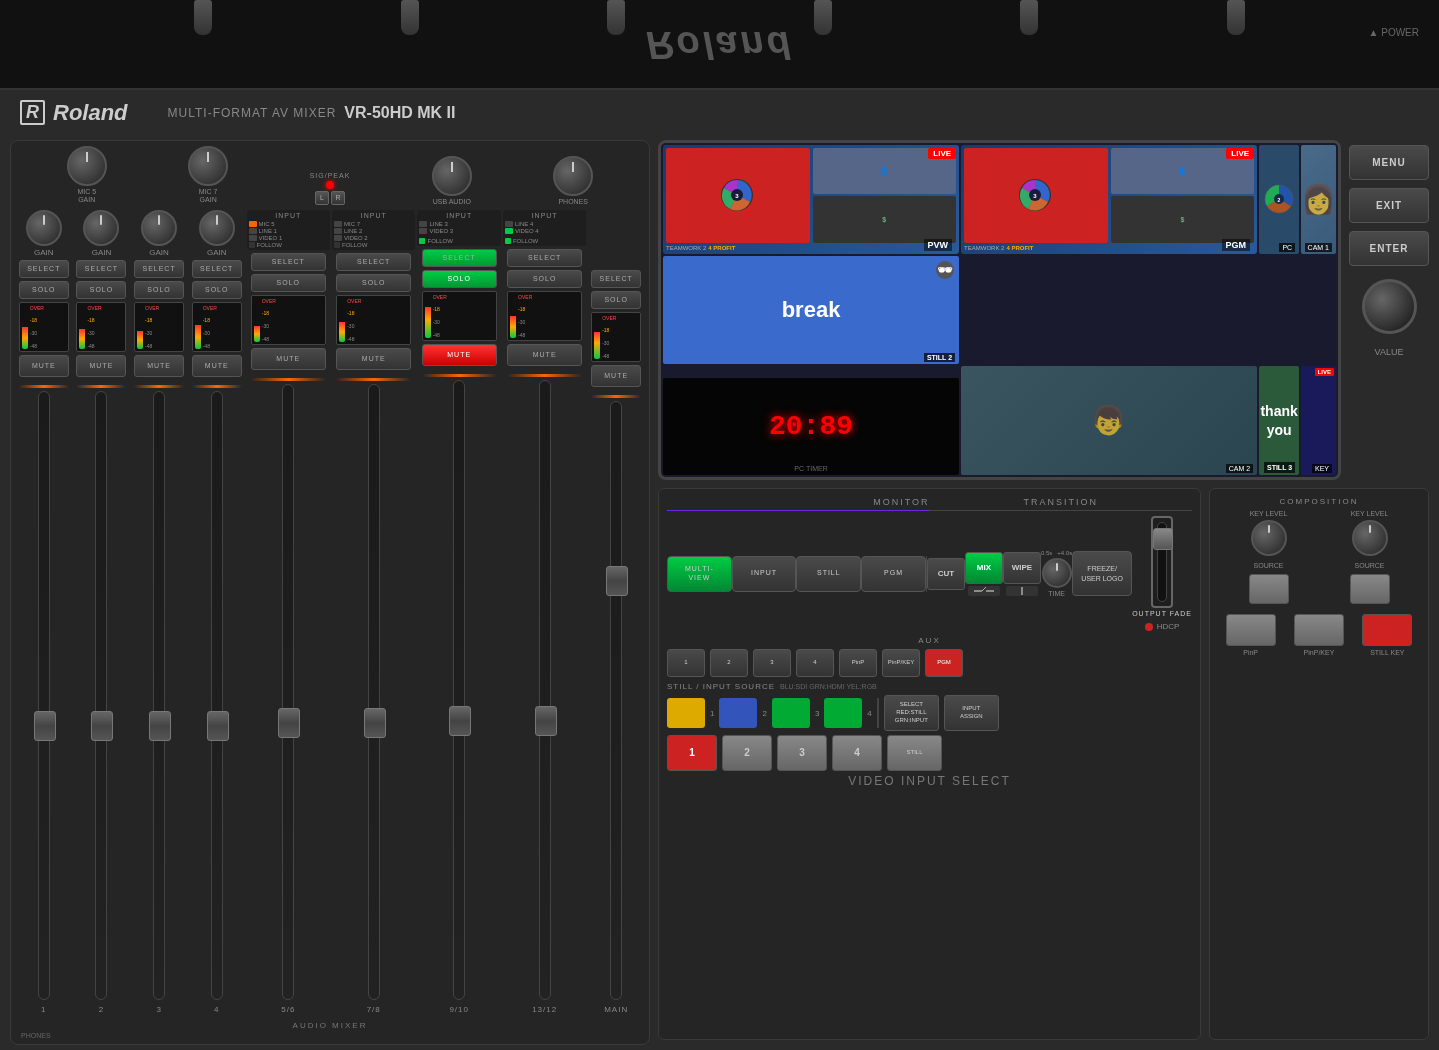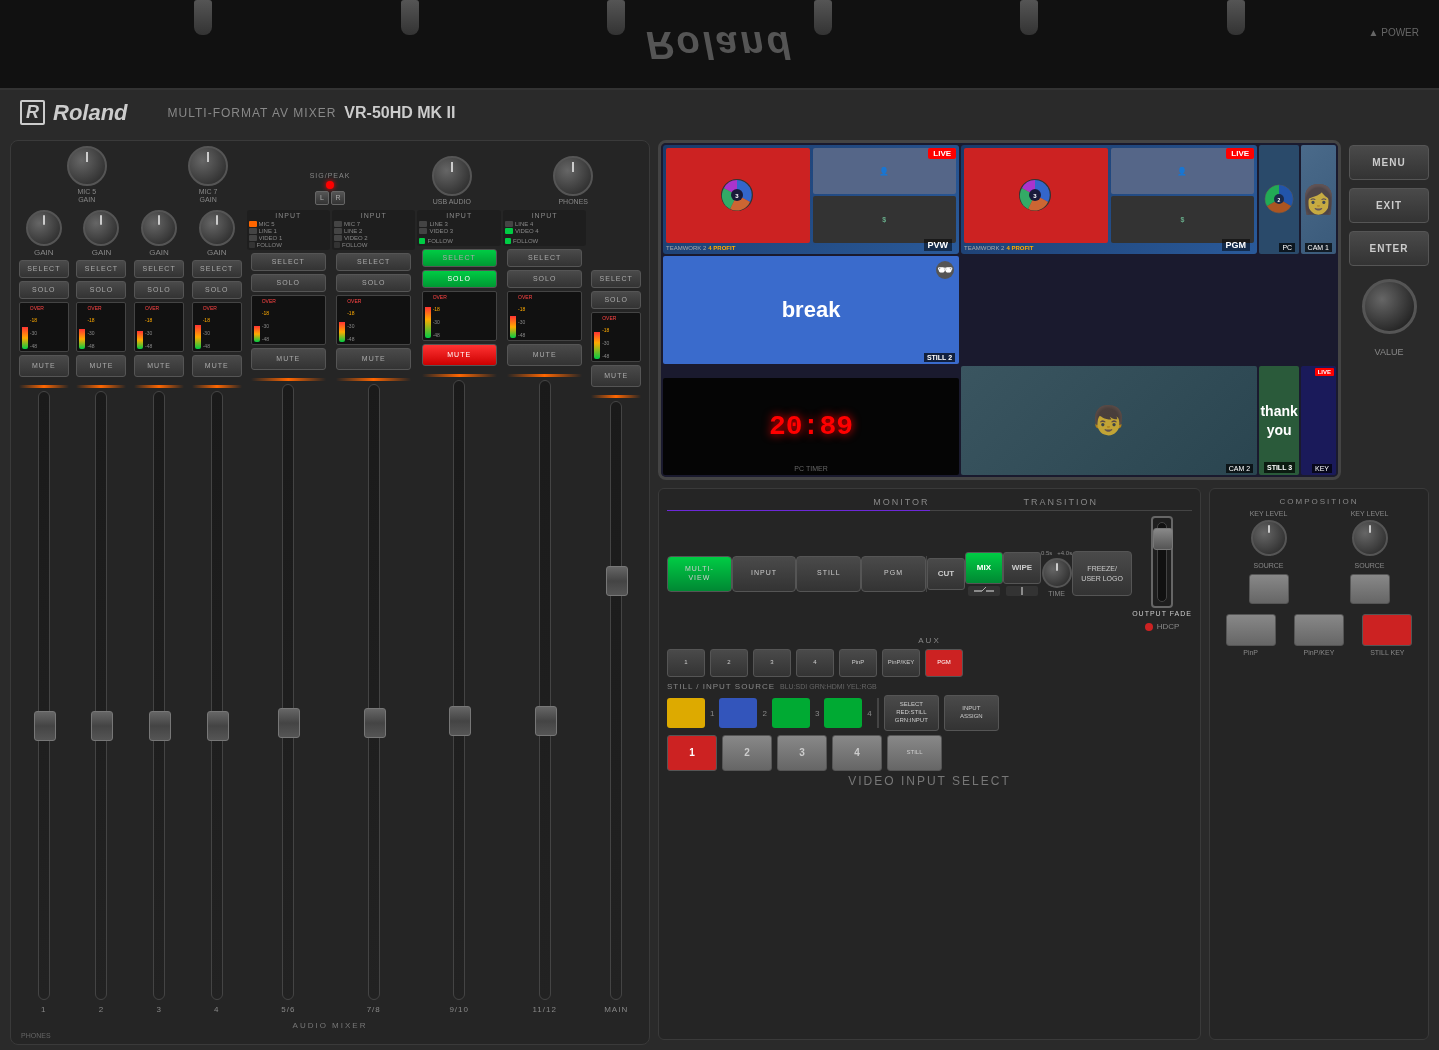--- a/index.html
+++ b/index.html
@@ -1239,21 +1239,21 @@
           </div>
           <div class="mute-btn">
               <span class="mute-label">MUTE</span>
             </div>
           <div class="orange-line" style="width:90%;"></div>
           <div class="fader-area">
             <div class="fader-track">
               <div class="fader-handle"></div>
             </div>
           </div>
-          <div class="channel-label">11/12</div>
+          <div class="channel-label">13/12</div>
         </div>
 
         <div class="channel-strip">
           <div style="height:60px;"></div>
           <div class="mixer-btn">
               <span class="mixer-btn-label">SELECT</span>
             </div>
           <div class="mixer-btn">
               <span class="mixer-btn-label">SOLO</span>
             </div>

